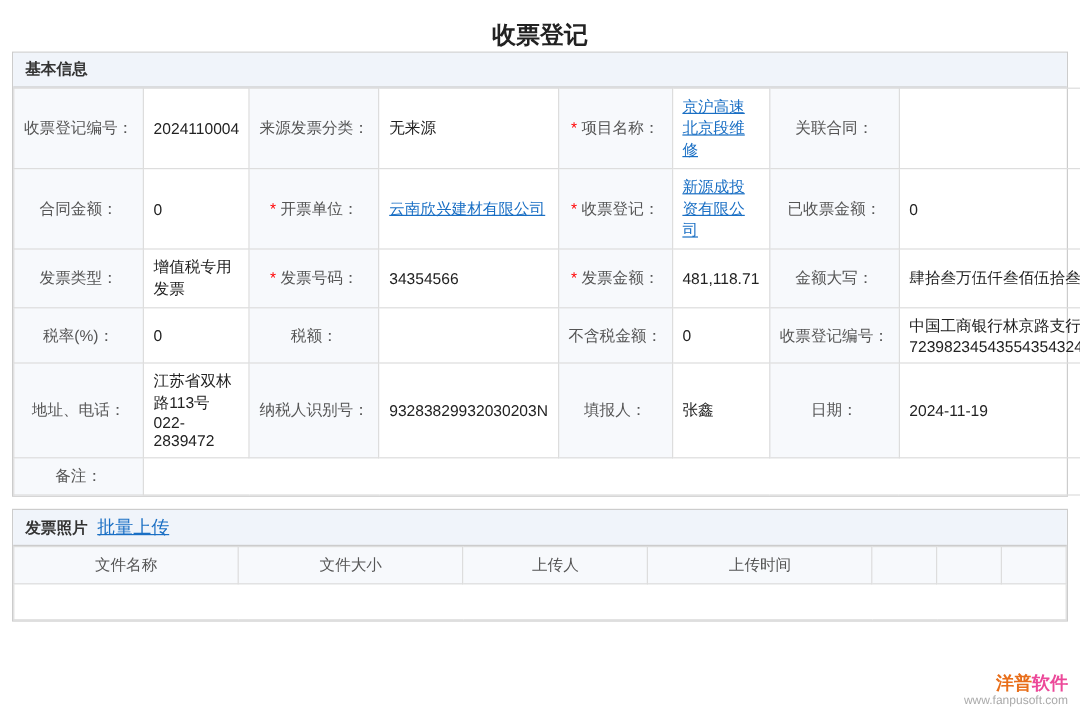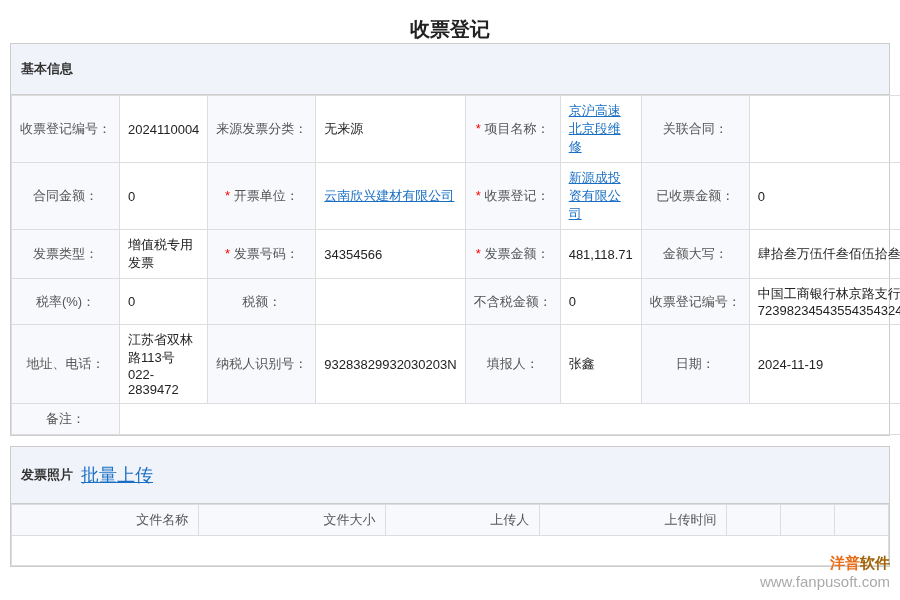--- a/index.html
+++ b/index.html
@@ -17,21 +17,21 @@
       font-weight: bold;
       padding: 16px 0 0 0;
       color: #222;
     }
     .section {
       border: 1px solid #ccc;
       margin: 0 10px 10px 10px;
     }
     .section-header {
       background: #f0f4fa;
-      padding: 16px 10px;
+      padding: 5px 10px;
       font-weight: bold;
       font-size: 13px;
       border-bottom: 1px solid #ccc;
       color: #333;
     }
     table.info-table {
       width: 100%;
       border-collapse: collapse;
     }
     table.info-table td {
@@ -62,32 +62,32 @@
     }
     .files-section .section-header {
       display: flex;
       align-items: center;
       gap: 8px;
     }
     .batch-upload-btn {
       color: #1a6fc4;
       text-decoration: underline;
       cursor: pointer;
-      font-size: 18px;
+      font-size: 15px;
       font-weight: normal;
     }
     table.files-table {
       width: 100%;
       border-collapse: collapse;
     }
     table.files-table th {
       background: #f7f9fc;
       border: 1px solid #ddd;
       padding: 6px 10px;
-      text-align: right;
+      text-align: center;
       font-weight: normal;
       color: #555;
       font-size: 13px;
     }
     table.files-table td {
       border: 1px solid #ddd;
       padding: 6px 10px;
       font-size: 13px;
     }
     .watermark {
@@ -97,21 +97,21 @@
       text-align: right;
       font-size: 13px;
       color: #888;
     }
     .watermark .brand {
       font-size: 15px;
       color: #e86e1a;
       font-weight: bold;
     }
     .watermark .site {
-      font-size: 15px;
+      font-size: 10px;
       color: #aaa;
     }
   </style>
 </head>
 <body>
 
 <div class="page-title">收票登记</div>
 
 <div class="section">
   <div class="section-header">基本信息</div>
@@ -222,16 +222,16 @@
     <tbody>
       <tr>
         <td colspan="7" style="height:30px;"></td>
       </tr>
     </tbody>
   </table>
 </div>
 
 <div class="watermark">
   <div class="brand">
-    <span style="color:#e86e1a;">洋</span><span style="color:#e86e1a;">普</span><span style="color:#a16207;">软件</span>
+    <span style="color:#e86e1a;">洋</span><span style="color:#e86e1a;">普</span><span style="color:#ec4899;">软件</span>
   </div>
   <div class="site">www.fanpusoft.com</div>
 </div>
 
 </body></html>

